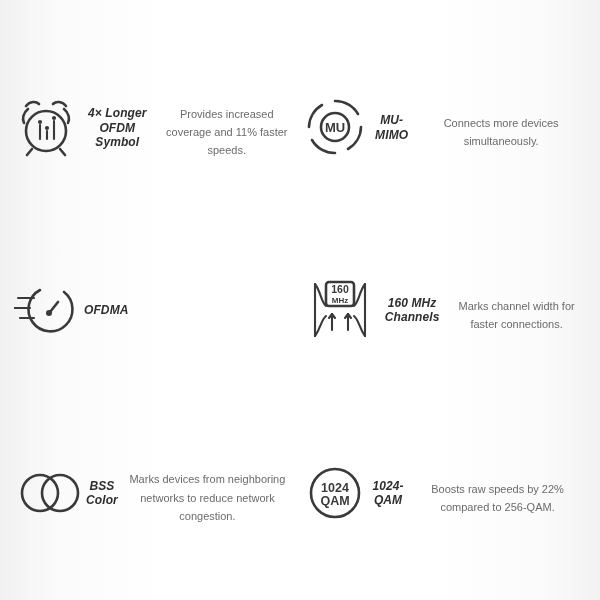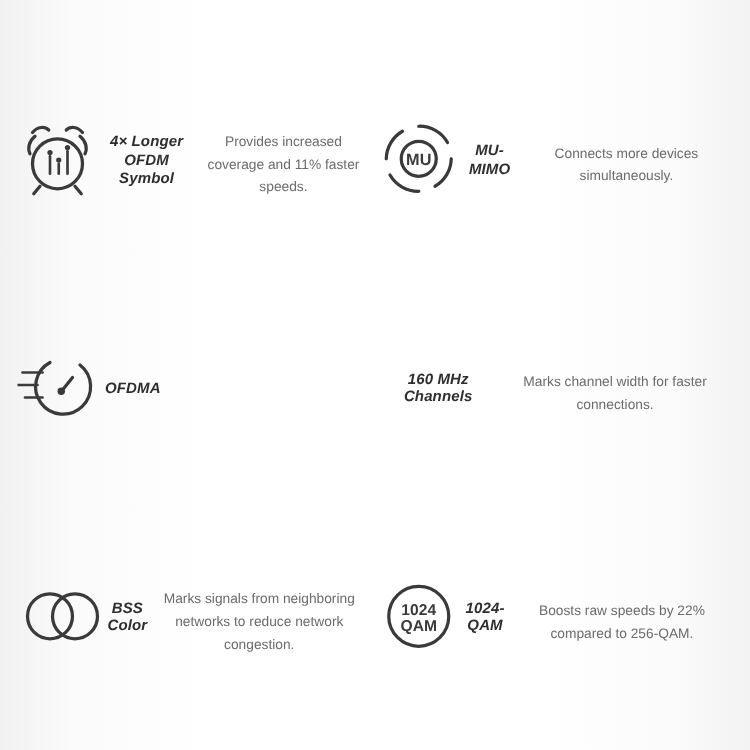--- a/index.html
+++ b/index.html
@@ -142,33 +142,48 @@
           <circle class="fill-dark" cx="35" cy="35" r="3"></circle>
           <path class="stroke-thin" d="M4 20 L20 20"></path>
           <path class="stroke-thin" d="M0 30 L16 30"></path>
           <path class="stroke-thin" d="M6 40 L20 40"></path>
         </svg>
       </div>
       <div class="feature-title">OFDMA</div>
     </div>
 
     <div class="cell">
+      <div class="icon-wrap">
+        <svg width="74" height="64" viewBox="0 0 74 64">
+          <rect class="stroke" x="23" y="4" width="28" height="24" rx="3"></rect>
+          <text class="icon-text" x="37" y="15" font-size="10.5">160</text>
+          <text class="icon-text" x="37" y="24.5" font-size="8">MHz</text>
+          <path class="stroke-thin" d="M12 6 L12 58"></path>
+          <path class="stroke-thin" d="M62 6 L62 58"></path>
+          <path class="stroke-thin" d="M12 6 C18 14, 18 24, 23 28"></path>
+          <path class="stroke-thin" d="M62 6 C56 14, 56 24, 51 28"></path>
+          <path class="stroke-thin" d="M12 58 C18 50, 18 42, 23 38"></path>
+          <path class="stroke-thin" d="M62 58 C56 50, 56 42, 51 38"></path>
+          <path class="stroke-thin" d="M29 52 L29 36 M29 36 L26 40 M29 36 L32 40"></path>
+          <path class="stroke-thin" d="M45 52 L45 36 M45 36 L42 40 M45 36 L48 40"></path>
+        </svg>
+      </div>
       <div class="feature-title">160 MHz Channels</div>
       <div class="feature-desc">Marks channel width for faster connections.</div>
     </div>
 
     <div class="cell">
       <div class="icon-wrap">
         <svg width="72" height="50" viewBox="0 0 72 50">
           <circle class="stroke" cx="26" cy="25" r="18"></circle>
           <circle class="stroke" cx="46" cy="25" r="18"></circle>
         </svg>
       </div>
       <div class="feature-title">BSS Color</div>
-      <div class="feature-desc">Marks signals from neighboring networks to reduce network congestion.</div>
+      <div class="feature-desc">Marks devices from neighboring networks to reduce network congestion.</div>
     </div>
 
     <div class="cell">
       <div class="icon-wrap">
         <svg width="64" height="60" viewBox="0 0 64 60">
           <circle class="stroke" cx="32" cy="30" r="24"></circle>
           <text class="icon-text" x="32" y="29" font-size="12.5">1024</text>
           <text class="icon-text" x="32" y="42" font-size="12.5">QAM</text>
         </svg>
       </div>

